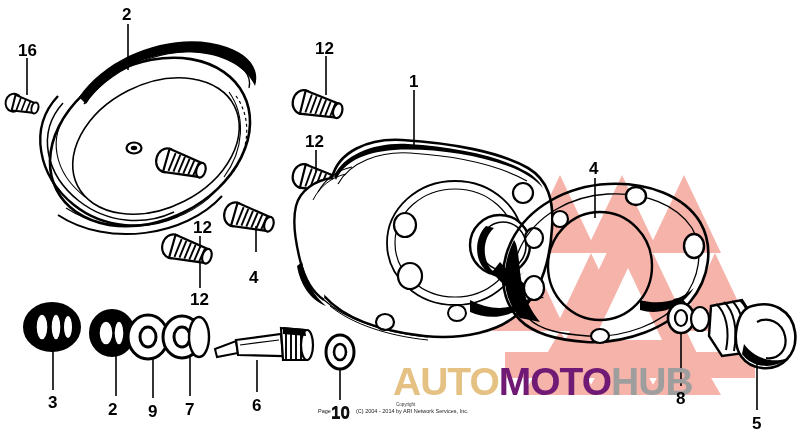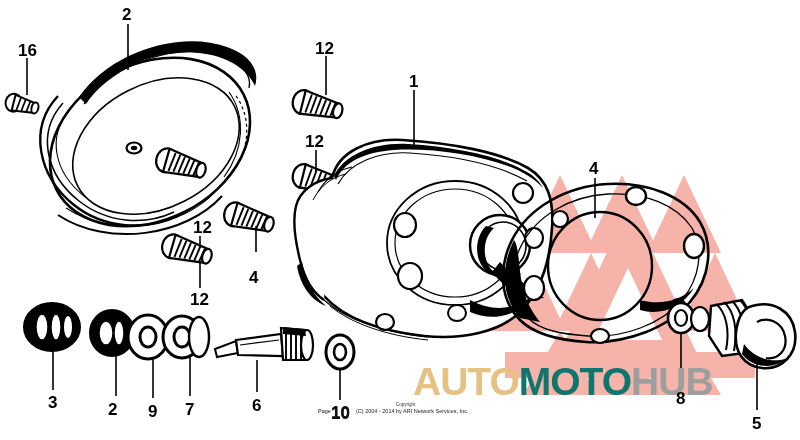--- a/index.html
+++ b/index.html
@@ -56,22 +56,22 @@
   #watermark-text{
     position:absolute;
     left:393px; top:362px;
     font-family:"Liberation Sans", sans-serif;
     font-weight:bold;
     font-size:39px;
     letter-spacing:-1px;
     line-height:1;
     white-space:nowrap;
   }
-  #watermark-text .wm-auto{color:#e5c183;margin-left:20px;}
-  #watermark-text .wm-moto{color:#0f766e;}
+  #watermark-text .wm-auto{color:#e5c183;}
+  #watermark-text .wm-moto{color:#701a75;}
   #watermark-text .wm-hub{color:#9e9e9e;margin-top:38px;}
 </style>
 </head>
 <body>
 
 <div id="sheet">
 
   <svg class="layer" width="800" height="440" viewBox="0 0 800 440" aria-hidden="true">
     <g opacity="0.72">
 

